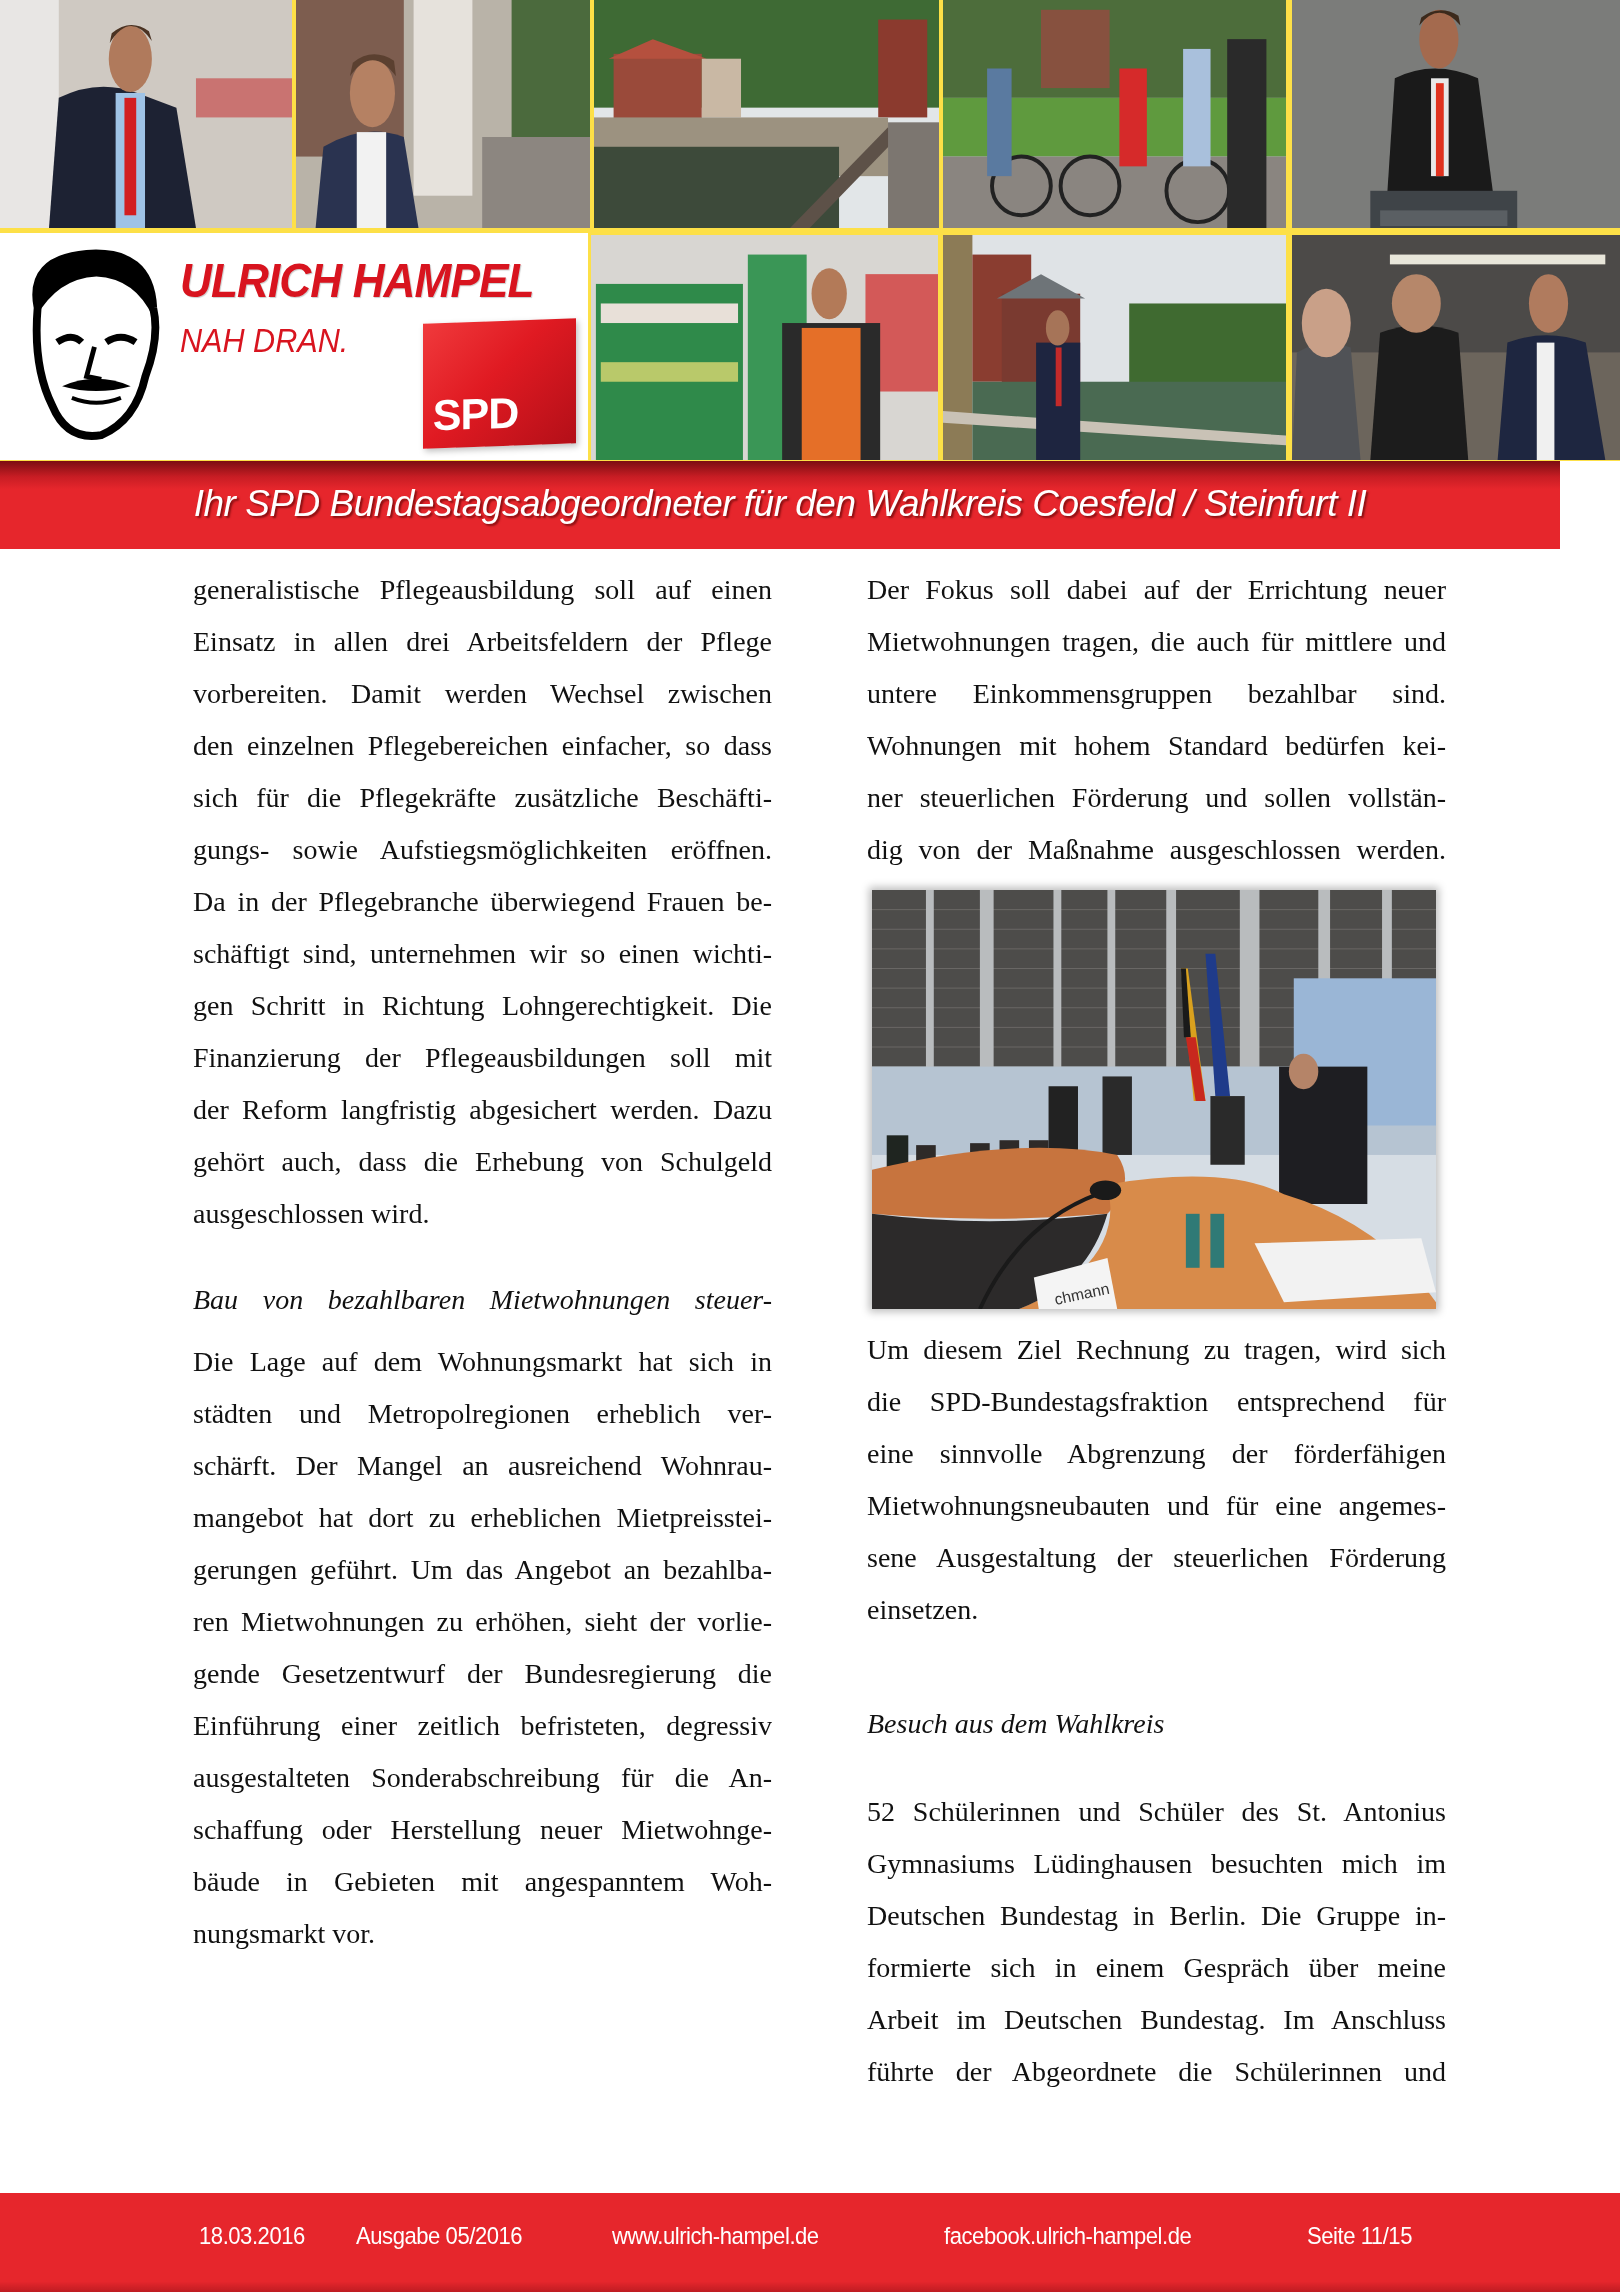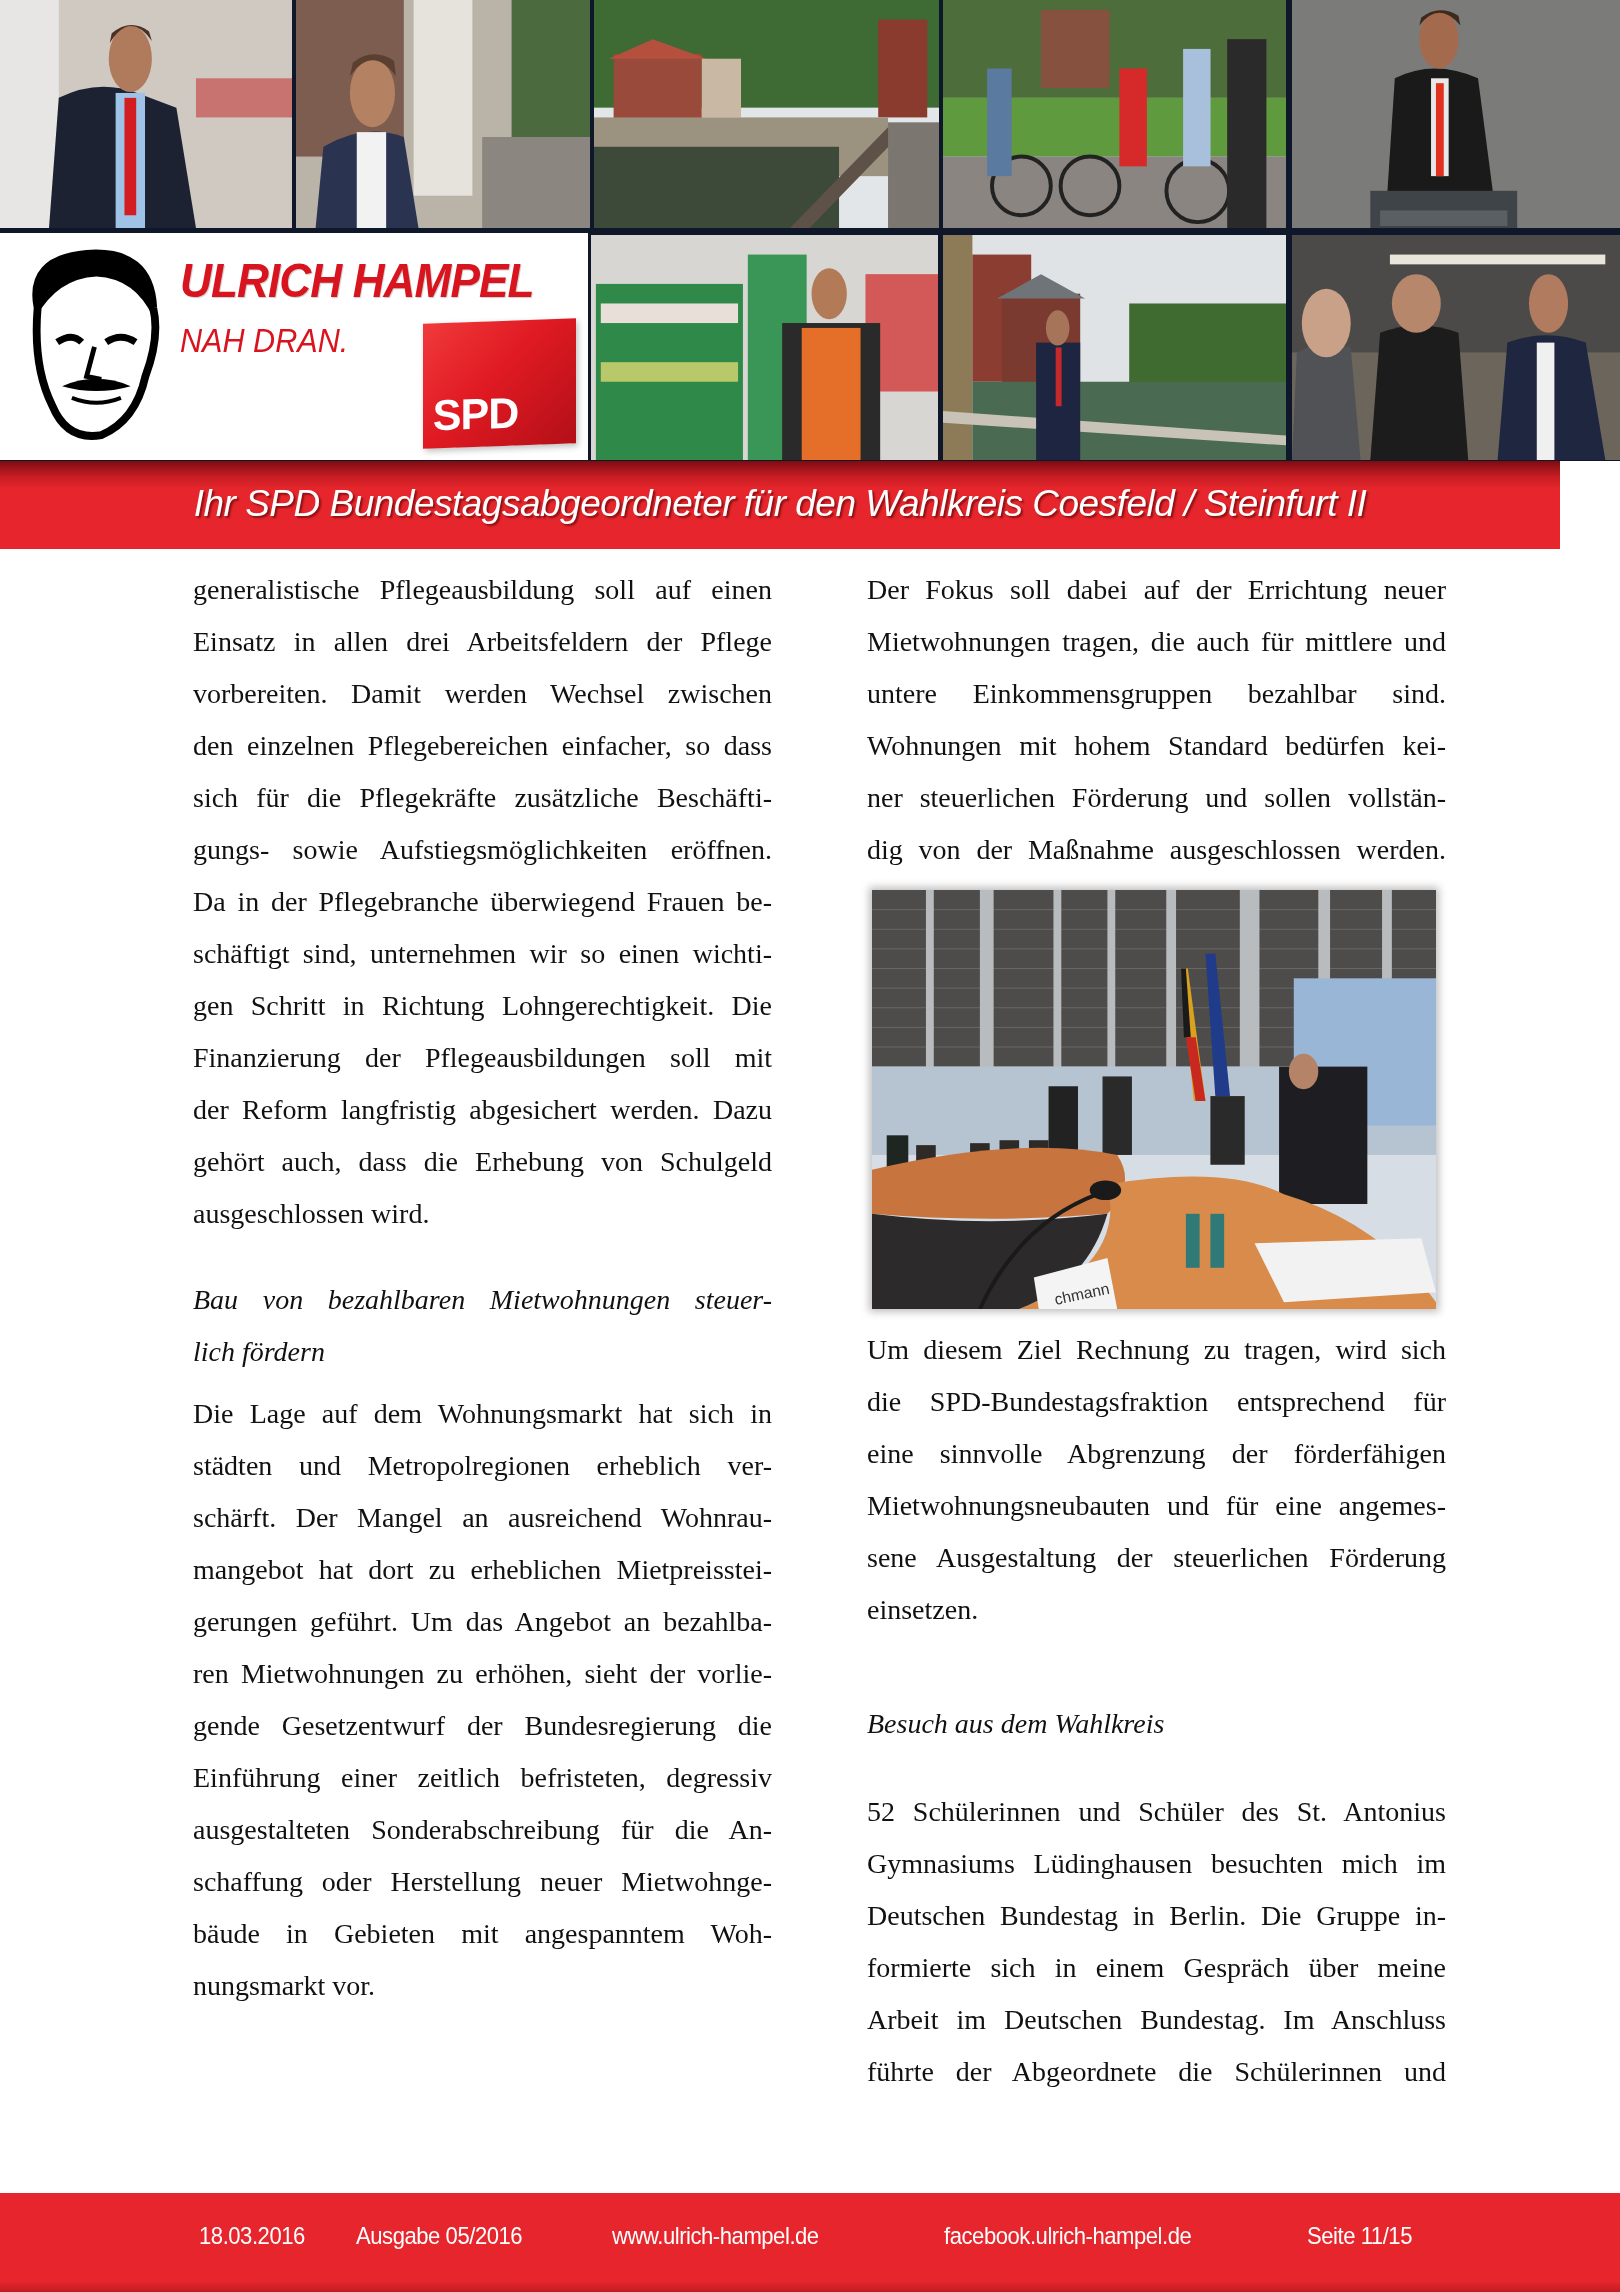--- a/index.html
+++ b/index.html
@@ -3,21 +3,21 @@
 <meta charset="utf-8">
 <style>
   html, body { margin: 0; padding: 0; }
   body {
     width: 1620px; height: 2293px; position: relative; overflow: hidden;
     background: #ffffff;
     font-family: "Liberation Serif", "DejaVu Serif", serif;
     color: #111;
   }
   
-  .collage { position: absolute; left: 0; top: 0; width: 1620px; height: 461px; background: #0f172a; }
+  .collage { position: absolute; left: 0; top: 0; width: 1620px; height: 461px; background: #fde047; }
   .photo { position: absolute; overflow: hidden; }
   .photo svg { display: block; width: 100%; height: 100%; }
   .brand-block { position: absolute; left: 0; top: 233px; width: 588px; height: 227px; background: #fff; }
   .portrait { position: absolute; left: 17.6px; top: 249px; width: 147px; height: 192px; }
   .brand-name {
     position: absolute; left: 180px; top: 253px;
     font-family: "Liberation Sans", "DejaVu Sans", sans-serif;
     font-style: italic; font-weight: bold; font-size: 48px; letter-spacing: -1px;
     color: #d8141f; transform: scaleX(0.92); transform-origin: left top;
     text-shadow: 1px 1px 1px rgba(0,0,0,0.2);
@@ -230,21 +230,20 @@
     <span class="line">schäftigt sind, unternehmen wir so einen wichti-</span>
     <span class="line">gen Schritt in Richtung Lohngerechtigkeit. Die</span>
     <span class="line">Finanzierung der Pflegeausbildungen soll mit</span>
     <span class="line">der Reform langfristig abgesichert werden. Dazu</span>
     <span class="line">gehört auch, dass die Erhebung von Schulgeld</span>
     <span class="line last">ausgeschlossen wird.</span>
   </div>
   <div style="height:34px"></div>
   <div>
     <span class="line heading">Bau von bezahlbaren Mietwohnungen steuer-</span>
-    <span class="line heading last">lich fördern</span>
   </div>
   <div style="height:9.8px"></div>
   <div>
     <span class="line">Die Lage auf dem Wohnungsmarkt hat sich in</span>
     <span class="line">städten und Metropolregionen erheblich ver-</span>
     <span class="line">schärft. Der Mangel an ausreichend Wohnrau-</span>
     <span class="line">mangebot hat dort zu erheblichen Mietpreisstei-</span>
     <span class="line">gerungen geführt. Um das Angebot an bezahlba-</span>
     <span class="line">ren Mietwohnungen zu erhöhen, sieht der vorlie-</span>
     <span class="line">gende Gesetzentwurf der Bundesregierung die</span>

